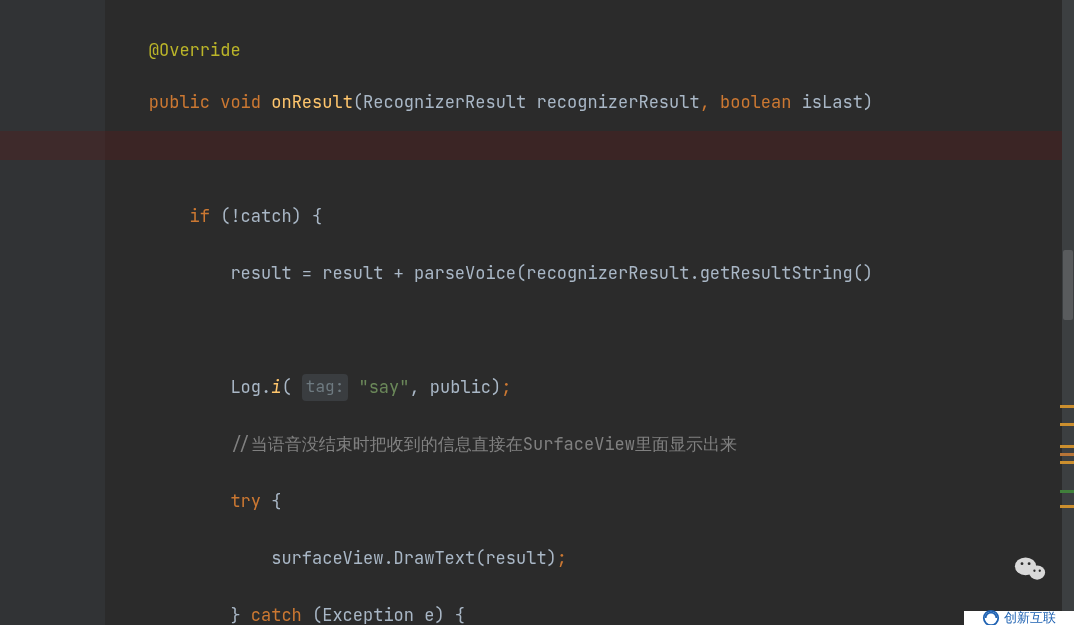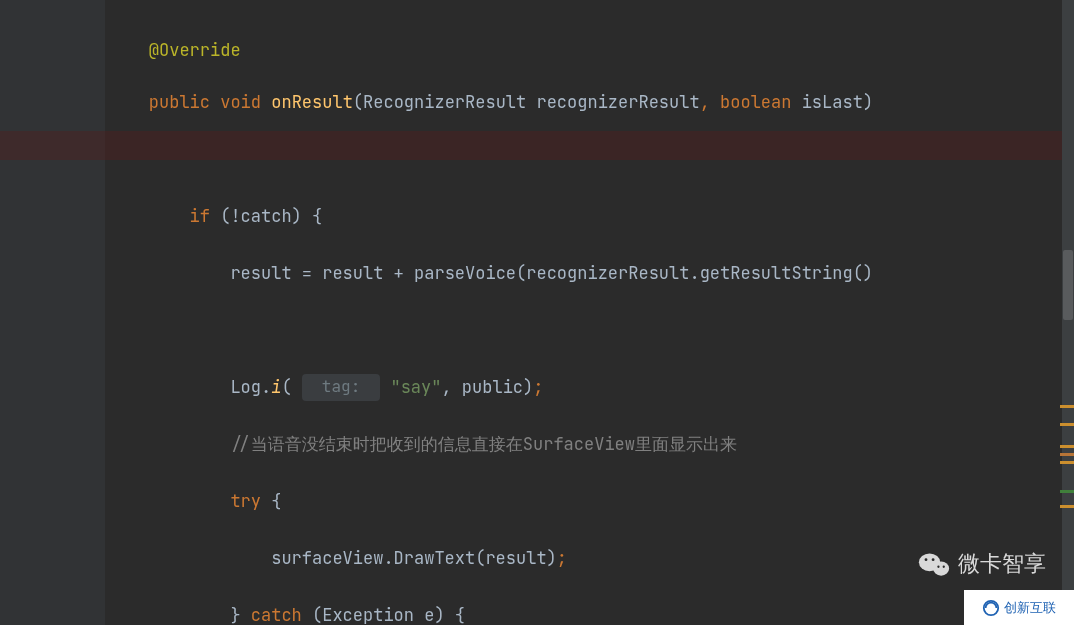--- a/index.html
+++ b/index.html
@@ -37,21 +37,21 @@
     background: rgba(80,30,30,0.45);
     z-index: 0;
   }
   .code { position: relative; z-index: 1; }
   .annot { color: #bbb529; margin-top: 11px; }
   .kw    { color: #cc7832; text-align: center; }
   .fn    { color: #ffc66d; }
   .fni   { color: #ffc66d; font-style: italic; }
   .str   { color: #6a8759; }
   .cmt   { color: #808080; }
-  .hint  { background: #3a3d40; color: #6e7a80; border-radius: 4px; padding: 0 20px; font-size: 16px; }
+  .hint  { background: #3a3d40; color: #6e7a80; border-radius: 4px; padding: 0 4px; font-size: 16px; }
   .pun   { color: #cc7832; }
   .id    { color: #a9b7c6; }
 
   .scrollbar {
     position: absolute;
     right: 0; top: 0; bottom: 0;
     width: 12px;
     background: #3c3f41;
   }
   .scroll-thumb {
@@ -83,21 +83,21 @@
     opacity: 0.92;
     z-index: 5;
   }
   .wechat-icon {
     width: 32px; height: 28px; fill: #e8e8e8;
   }
   .watermark2 {
     position: absolute;
     right: 0;
     bottom: 0;
-    height: 35px;
+    height: 14px;
     width: 110px;
     background: #fff;
     display: flex;
     align-items: center;
     justify-content: center;
     gap: 4px;
     font-family: "Microsoft YaHei", sans-serif;
     font-size: 13px;
     color: #2063b3;
     z-index: 6;
@@ -151,21 +151,20 @@
 
 <div class="watermark1">
   <svg class="wechat-icon" viewBox="0 0 36 30">
     <ellipse cx="13" cy="12" rx="12" ry="10"></ellipse>
     <ellipse cx="26" cy="19" rx="9" ry="8"></ellipse>
     <circle cx="9" cy="9" r="1.6" fill="#2b2b2b"></circle>
     <circle cx="17" cy="9" r="1.6" fill="#2b2b2b"></circle>
     <circle cx="23" cy="17" r="1.3" fill="#2b2b2b"></circle>
     <circle cx="29" cy="17" r="1.3" fill="#2b2b2b"></circle>
   </svg>
-  <span>微卡智享</span>
 </div>
 
 <div class="watermark2">
   <span class="cx-icon">
     <svg viewBox="0 0 20 20" width="18" height="18">
         <circle cx="10" cy="10" r="8" fill="none" stroke="#2063b3" stroke-width="2"></circle>
         <path d="M4 10 A6 6 0 0 1 16 10" fill="none" stroke="#2063b3" stroke-width="2"></path>
       </svg>
   </span>
   <span>创新互联</span>

